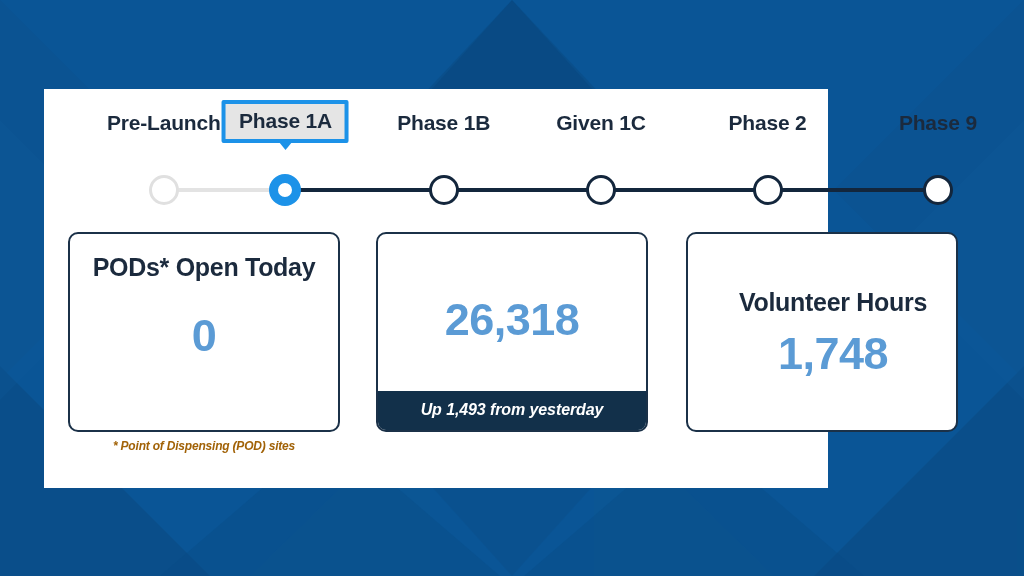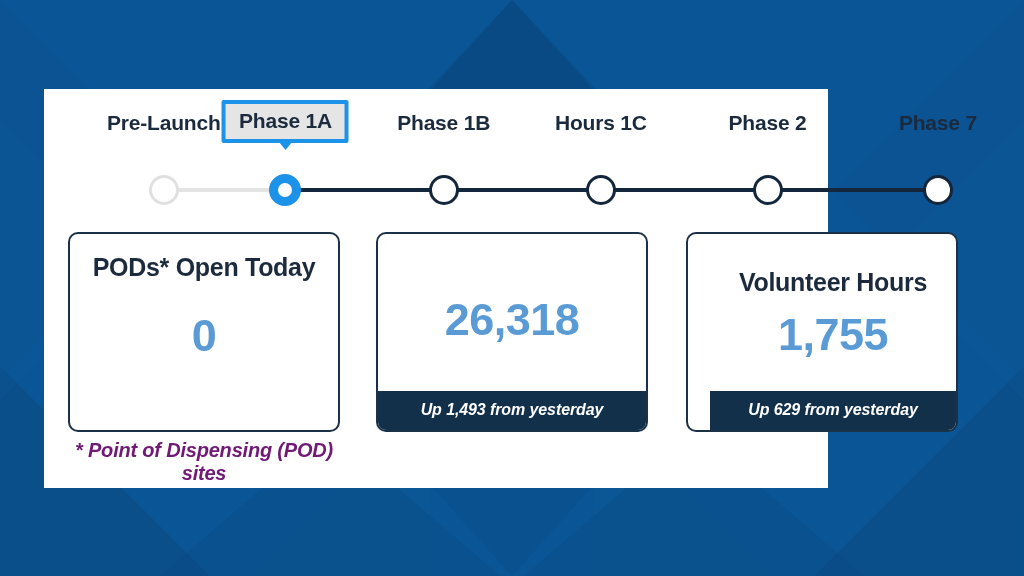--- a/index.html
+++ b/index.html
@@ -181,24 +181,24 @@
     padding: 10px 0 11px 0;
     letter-spacing: -0.1px;
   }
 
   .footnote {
     position: absolute;
     left: 0;
     top: 207px;
     width: 272px;
     text-align: center;
-    font-size: 20px;
+    font-size: 12px;
     font-style: italic;
     font-weight: bold;
-    color: #701a75;
+    color: #a16207;
     letter-spacing: -0.2px;
   }
 </style>
 </head>
 <body>
 
 <div id="bg">
   <svg width="1024" height="576" viewBox="0 0 1024 576">
     <rect x="0" y="0" width="1024" height="576" fill="#0a5596"></rect>
     <g opacity="0.55">
@@ -229,25 +229,25 @@
 
     <div class="phase-label" style="left:12.8%;">Pre-Launch</div>
 
     <div class="phase-label boxed" style="left:25.8%;">
       <span>Phase 1A</span>
       <span class="pointer"></span>
     </div>
 
     <div class="phase-label" style="left:42.7%;">Phase 1B</div>
 
-    <div class="phase-label" style="left:59.5%;">Hours 1C</div>
+    <div class="phase-label" style="left:59.5%;">Given 1C</div>
 
     <div class="phase-label" style="left:77.3%;">Phase 2</div>
 
-    <div class="phase-label" style="left:95.5%;">Phase  7</div>
+    <div class="phase-label" style="left:95.5%;">Phase  9</div>
 
     <div id="track">
       <div class="track-line inactive" style="left:12.8%; width:13.0%;"></div>
       <div class="track-line active" style="left:25.8%; width:69.7%;"></div>
 
       <div class="dot past" style="left:12.8%;"></div>
       <div class="dot current" style="left:25.8%;"></div>
       <div class="dot future" style="left:42.7%;"></div>
       <div class="dot future" style="left:59.5%;"></div>
       <div class="dot future" style="left:77.3%;"></div>
@@ -268,19 +268,18 @@
     <div class="card c2">
       <div class="card-body">
         <div class="card-value">26,318</div>
       </div>
       <div class="card-footer">Up 1,493 from yesterday</div>
     </div>
 
     <div class="card c3">
       <div class="card-body">
         <div class="card-title">Volunteer Hours</div>
-        <div class="card-value">1,755</div>
+        <div class="card-value">1,748</div>
       </div>
-      <div class="card-footer">Up 629 from yesterday</div>
     </div>
 
   </div>
 </div>
 
 </body></html>

